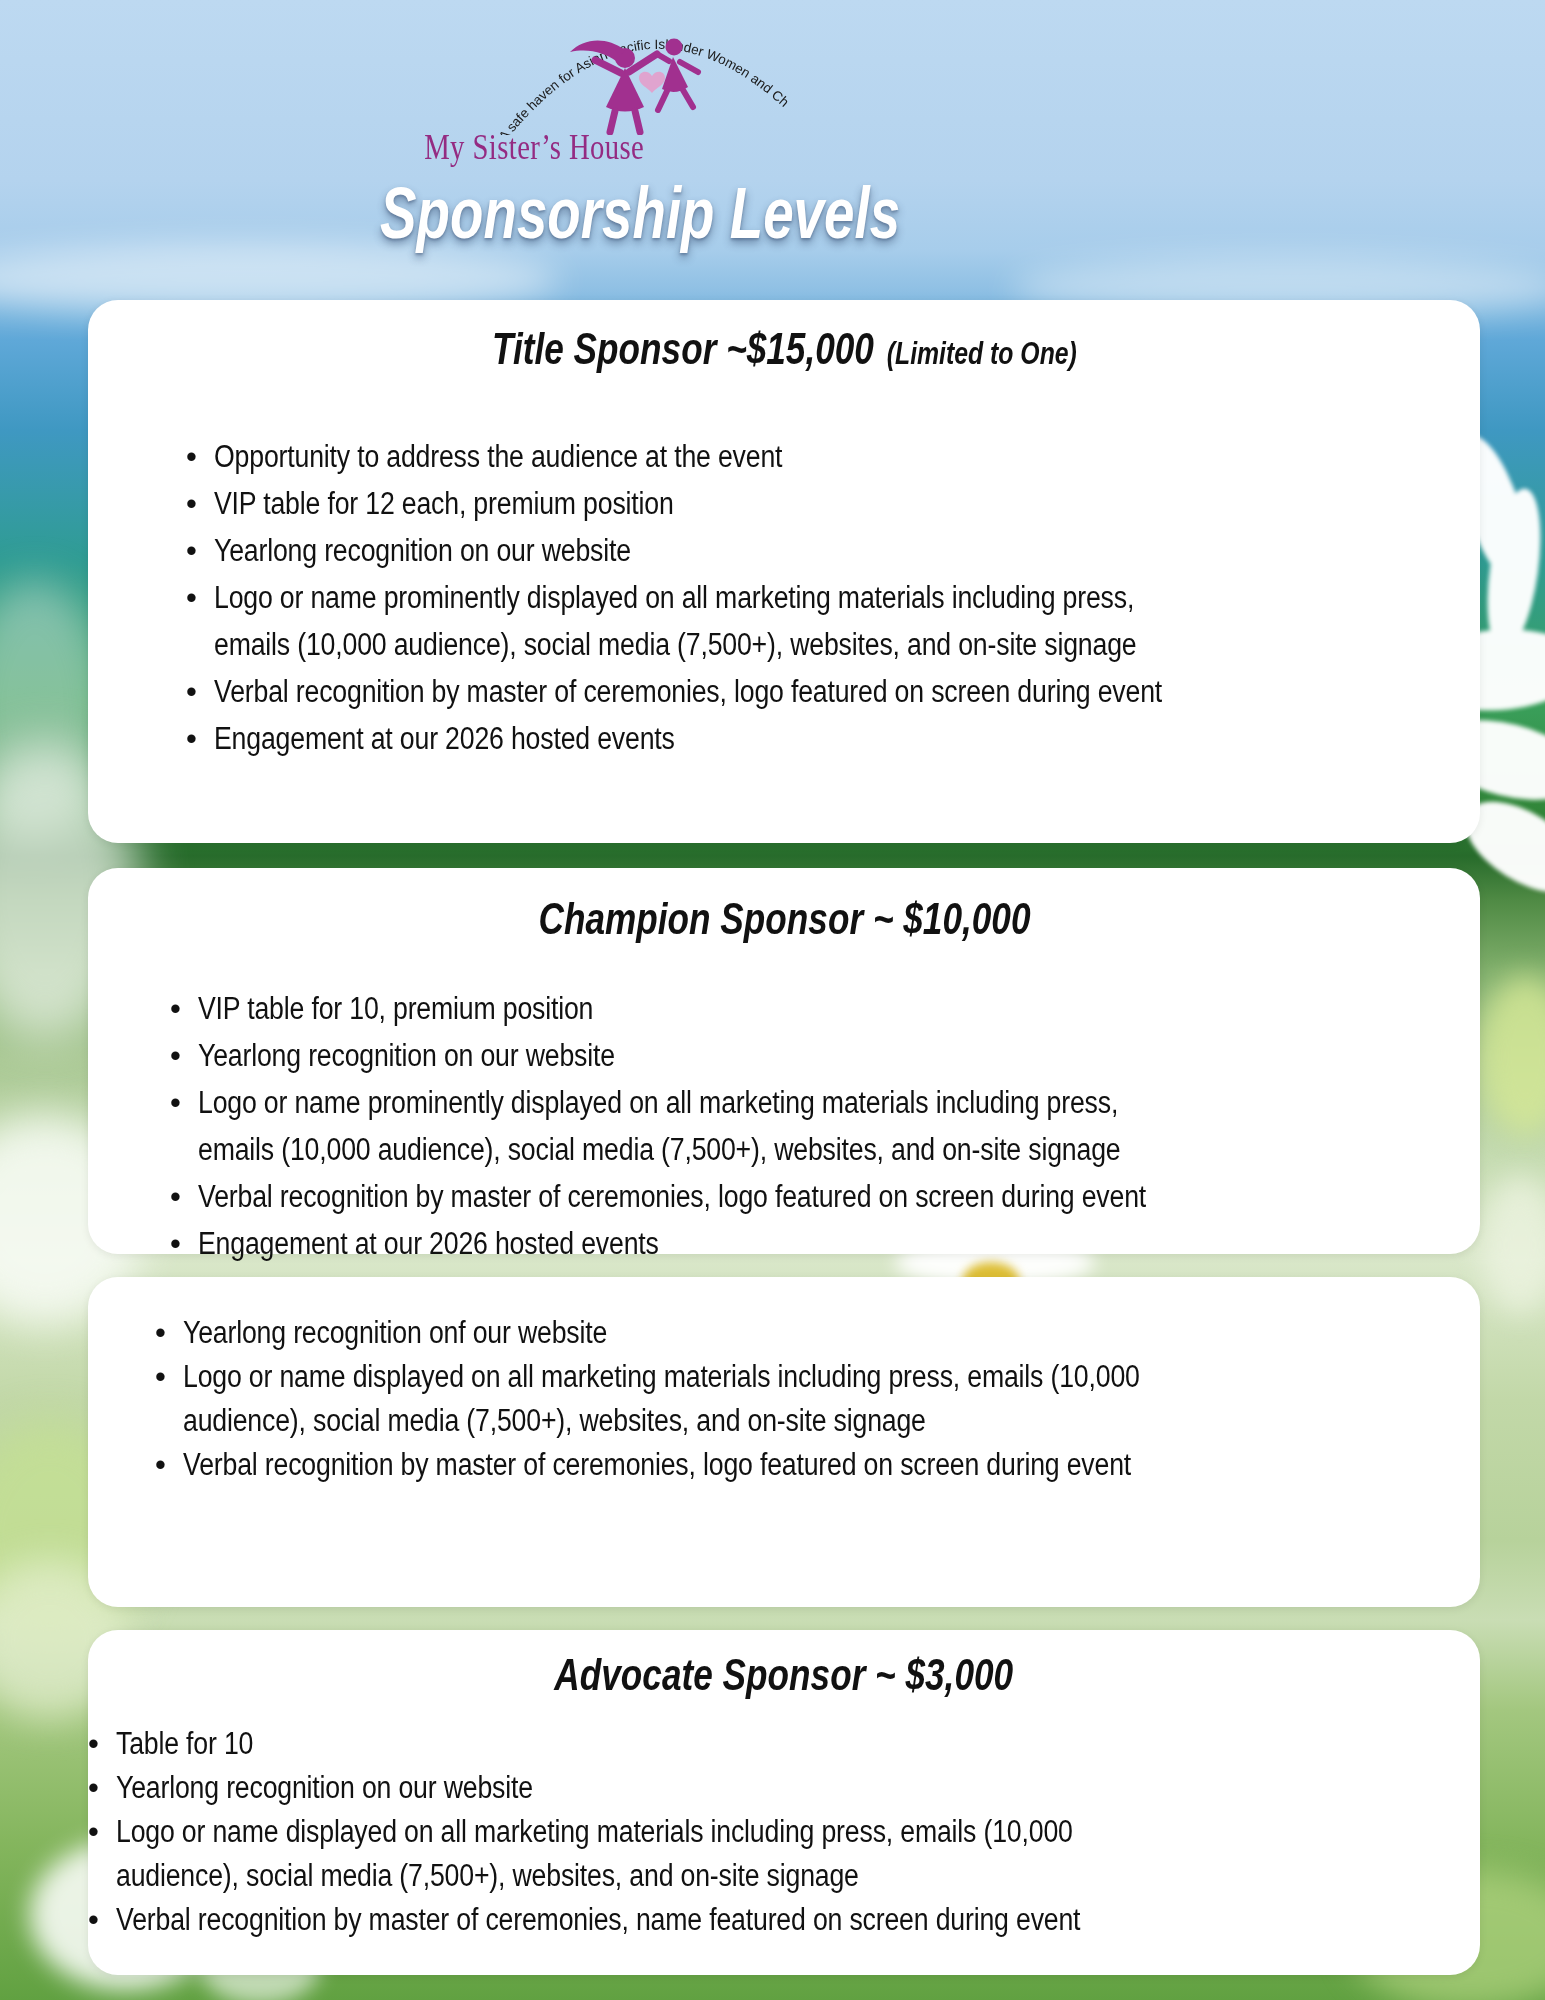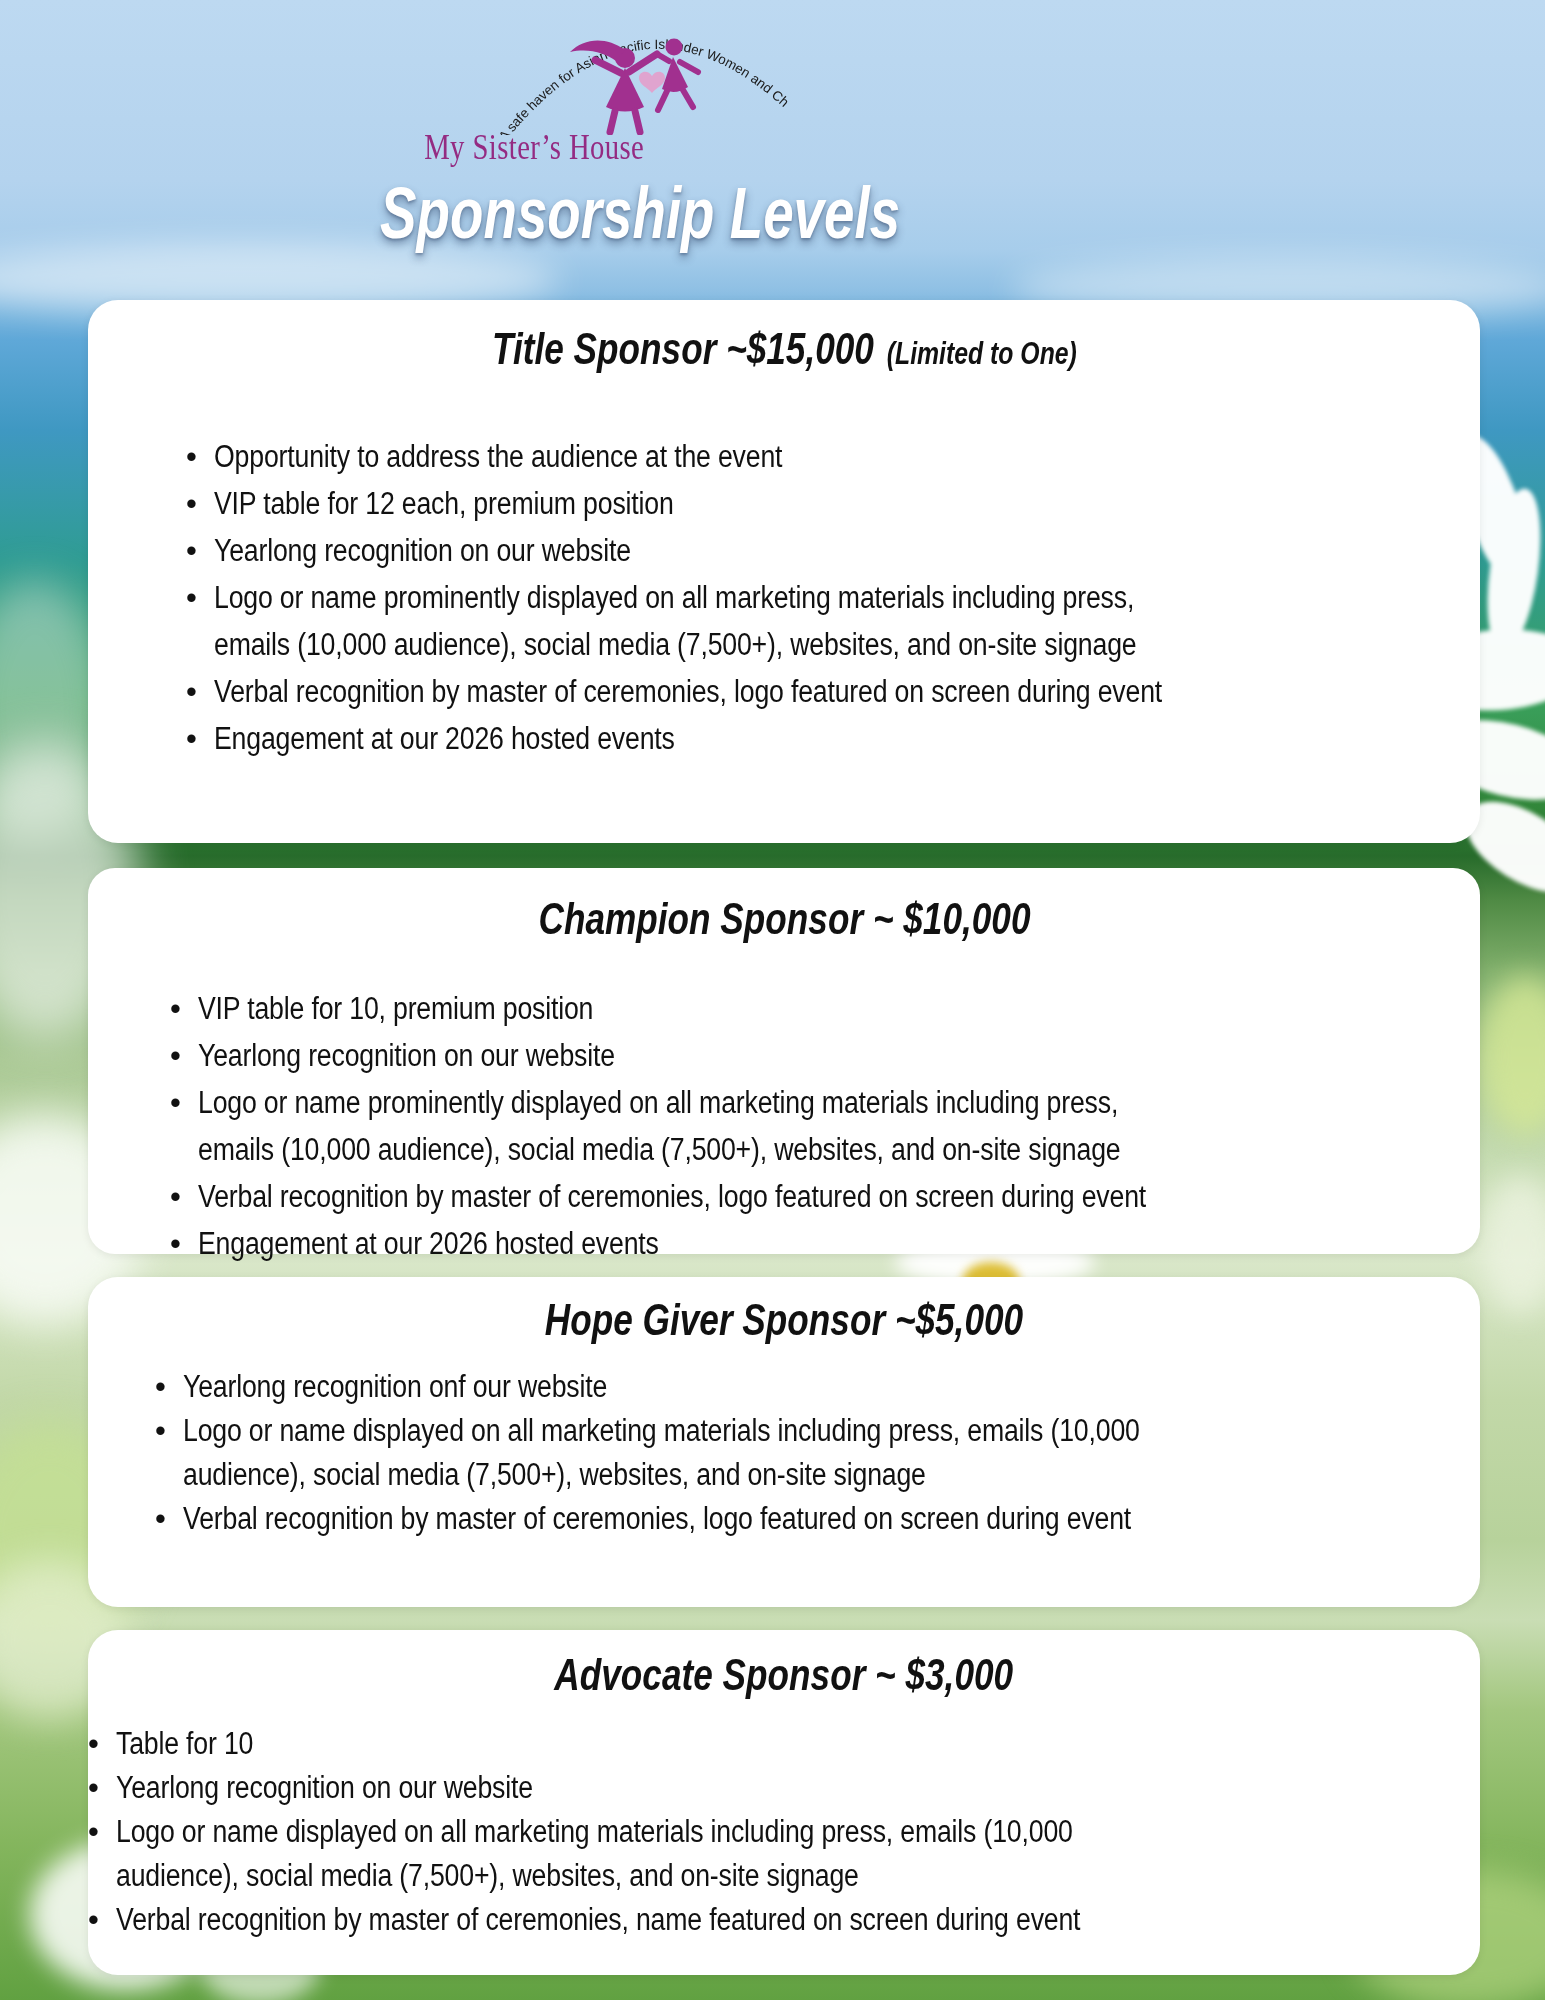--- a/index.html
+++ b/index.html
@@ -36,21 +36,21 @@
             color:#942b82;}
   .org-name span{display:inline-block;transform:scaleX(.82);letter-spacing:.5px;white-space:nowrap;}
   .page-title{position:absolute;left:230px;top:172px;width:820px;text-align:center;
               font-weight:bold;font-style:italic;font-size:72px;color:#ffffff;}
   .page-title span{display:inline-block;transform:scaleX(.76);white-space:nowrap;
               text-shadow:0 5px 10px rgba(40,60,95,.45),0 2px 3px rgba(40,60,95,.35);}
   
   .card{position:absolute;left:88px;width:1392px;background:#ffffff;border-radius:30px;
         box-shadow:0 2px 8px rgba(0,0,0,.08);color:#111;}
   .card1{top:300px;height:543px;padding-top:22px;}
-  .card2{top:868px;height:386px;padding-top:24px;border-radius:27px;}
+  .card2{top:868px;height:386px;padding-top:24px;}
   .card3{top:1277px;height:330px;padding-top:16px;}
   .card4{top:1630px;height:345px;padding-top:18px;}
   .card{box-sizing:border-box;}
   .card-heading{text-align:center;font-weight:bold;font-style:italic;font-size:44px;line-height:54px;}
   .heading-scale{display:inline-block;transform:scaleX(.8);white-space:nowrap;}
   .heading-note{font-size:31px;margin-left:16px;}
   .benefits{list-style:none;margin:0;padding:0;}
   .card1 .benefits{margin-top:52px;padding-left:98px;}
   .card2 .benefits{margin-top:39px;padding-left:82px;}
   .card3 .benefits{margin-top:18px;padding-left:67px;}
@@ -153,23 +153,20 @@
       <li><span>VIP table for 10, premium position</span></li>
       <li><span>Yearlong recognition on our website</span></li>
       <li><span>Logo or name prominently displayed on all marketing materials including press,
 emails (10,000 audience), social media (7,500+), websites, and on-site signage</span></li>
       <li><span>Verbal recognition by master of ceremonies, logo featured on screen during event</span></li>
       <li><span>Engagement at our 2026 hosted events</span></li>
     </ul>
   </div>
 
   <div class="card card3">
-    <div class="card-heading">
-      <span class="heading-scale"><span>Hope Giver Sponsor ~$5,000</span></span>
-    </div>
     <ul class="benefits">
       <li><span>Yearlong recognition onf our website</span></li>
       <li><span>Logo or name displayed on all marketing materials including press, emails (10,000
 audience), social media (7,500+), websites, and on-site signage</span></li>
       <li><span>Verbal recognition by master of ceremonies, logo featured on screen during event</span></li>
     </ul>
   </div>
 
   <div class="card card4">
     <div class="card-heading">

